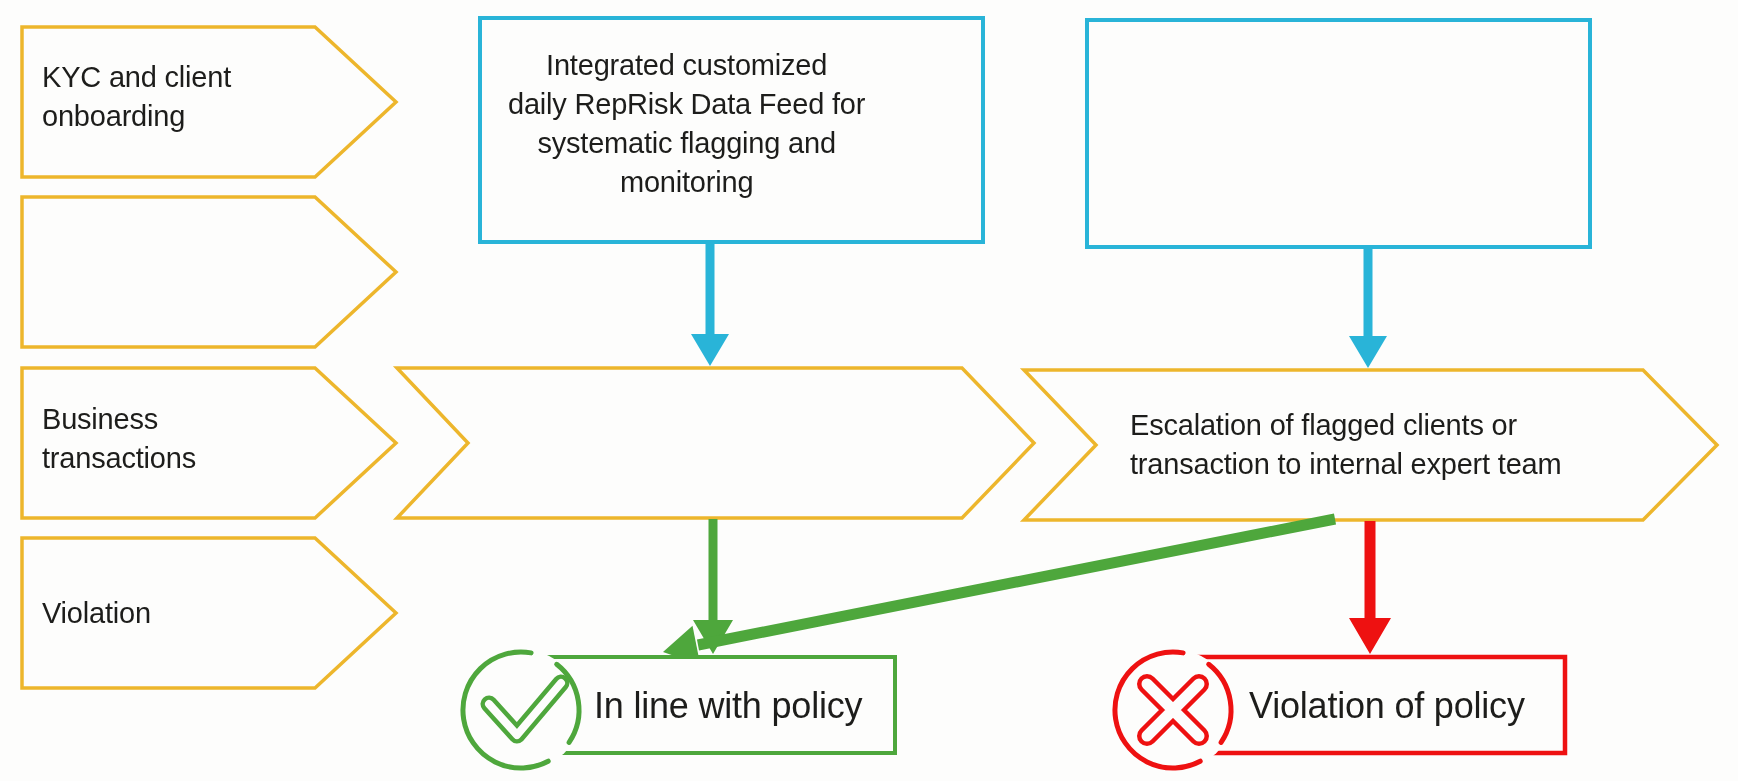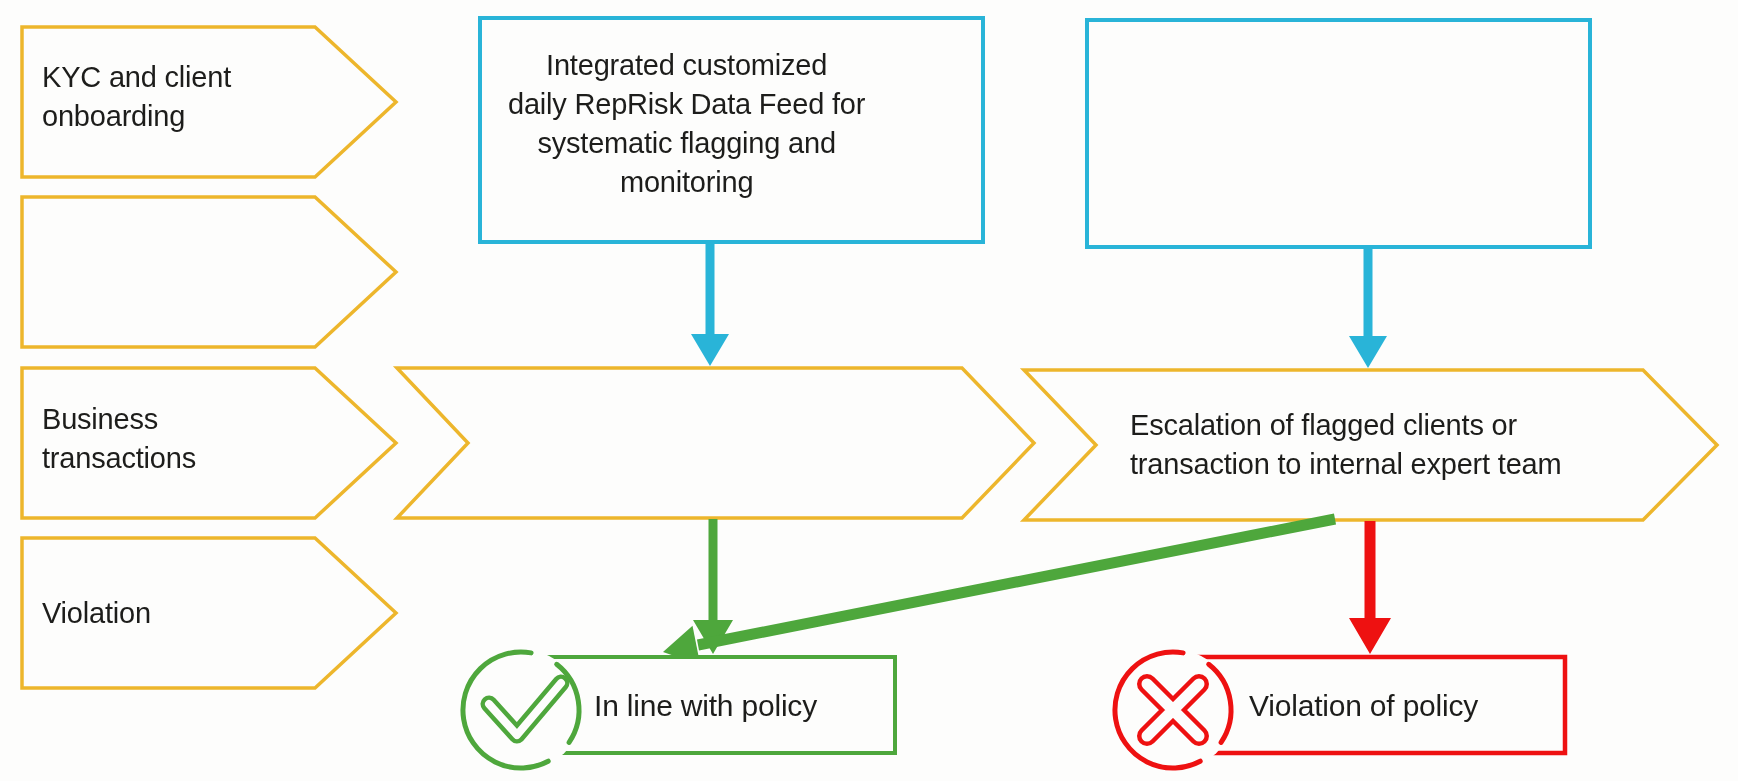--- a/index.html
+++ b/index.html
@@ -21,21 +21,21 @@
   }
   .layer { position: absolute; left: 0; top: 0; }
   .lbl {
     position: absolute;
     font-size: 29px;
     line-height: 39px;
     color: var(--c-text);
     white-space: pre-line;
     letter-spacing: -0.2px;
   }
-  .lbl.big { font-size: 30px; line-height: 39px; }
+  .lbl.big { font-size: 36px; line-height: 39px; }
   
   .y-shape { fill: var(--c-bg); stroke: var(--c-yellow); stroke-width: 3.5; stroke-linejoin: miter; }
   .c-rect  { fill: var(--c-bg); stroke: var(--c-cyan); stroke-width: 4; }
   .c-arrow { fill: var(--c-cyan); }
   .g-arrow { fill: var(--c-green); }
   .r-arrow { fill: var(--c-red); }
   .g-line  { stroke: var(--c-green); stroke-width: 11; fill: none; }
   .g-rect  { fill: var(--c-bg); stroke: var(--c-green); stroke-width: 4; }
   .r-rect  { fill: var(--c-bg); stroke: var(--c-red); stroke-width: 4.5; }
   .erase   { fill: var(--c-bg); }

